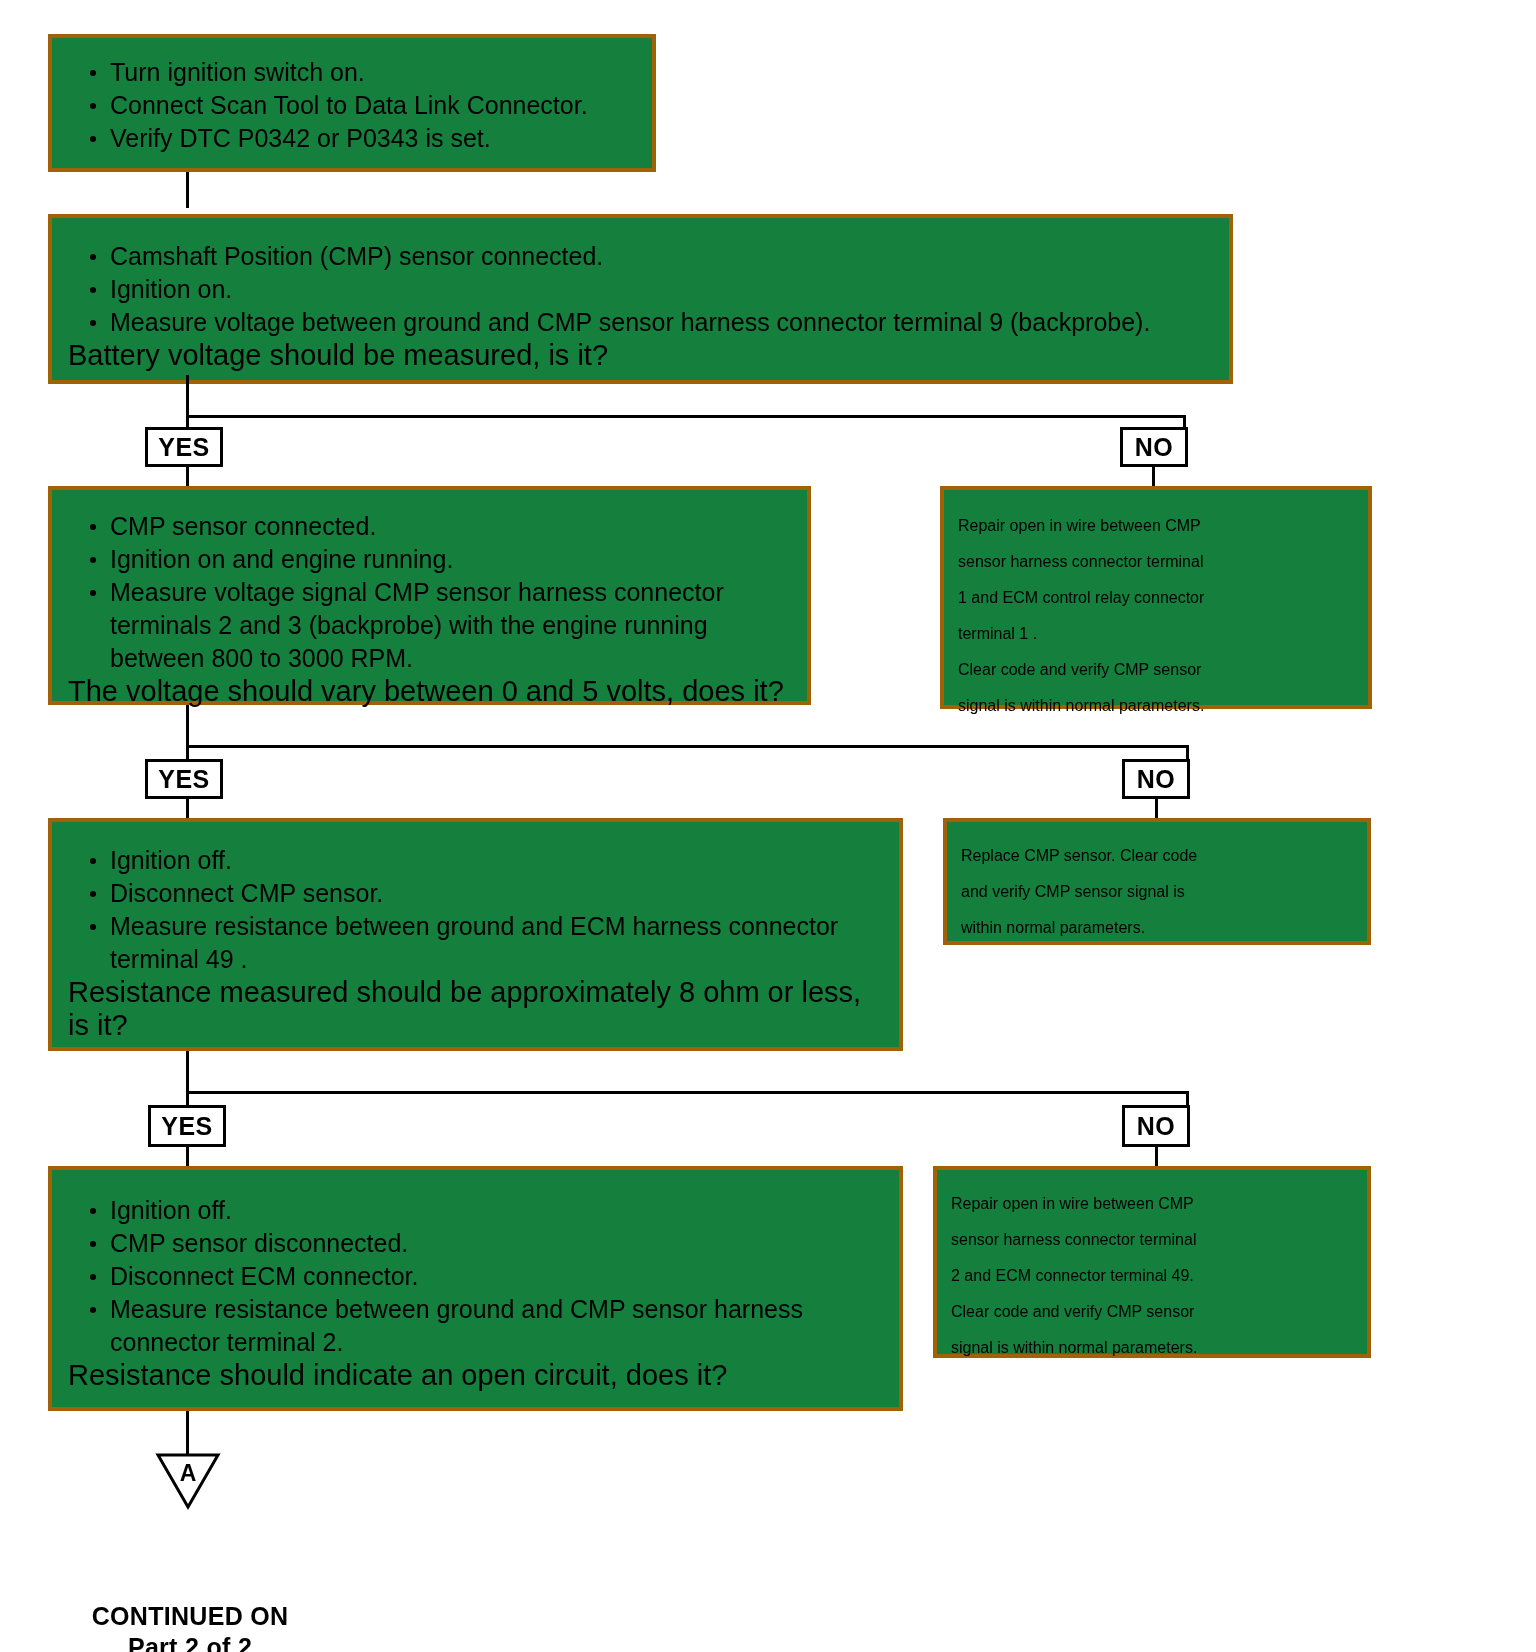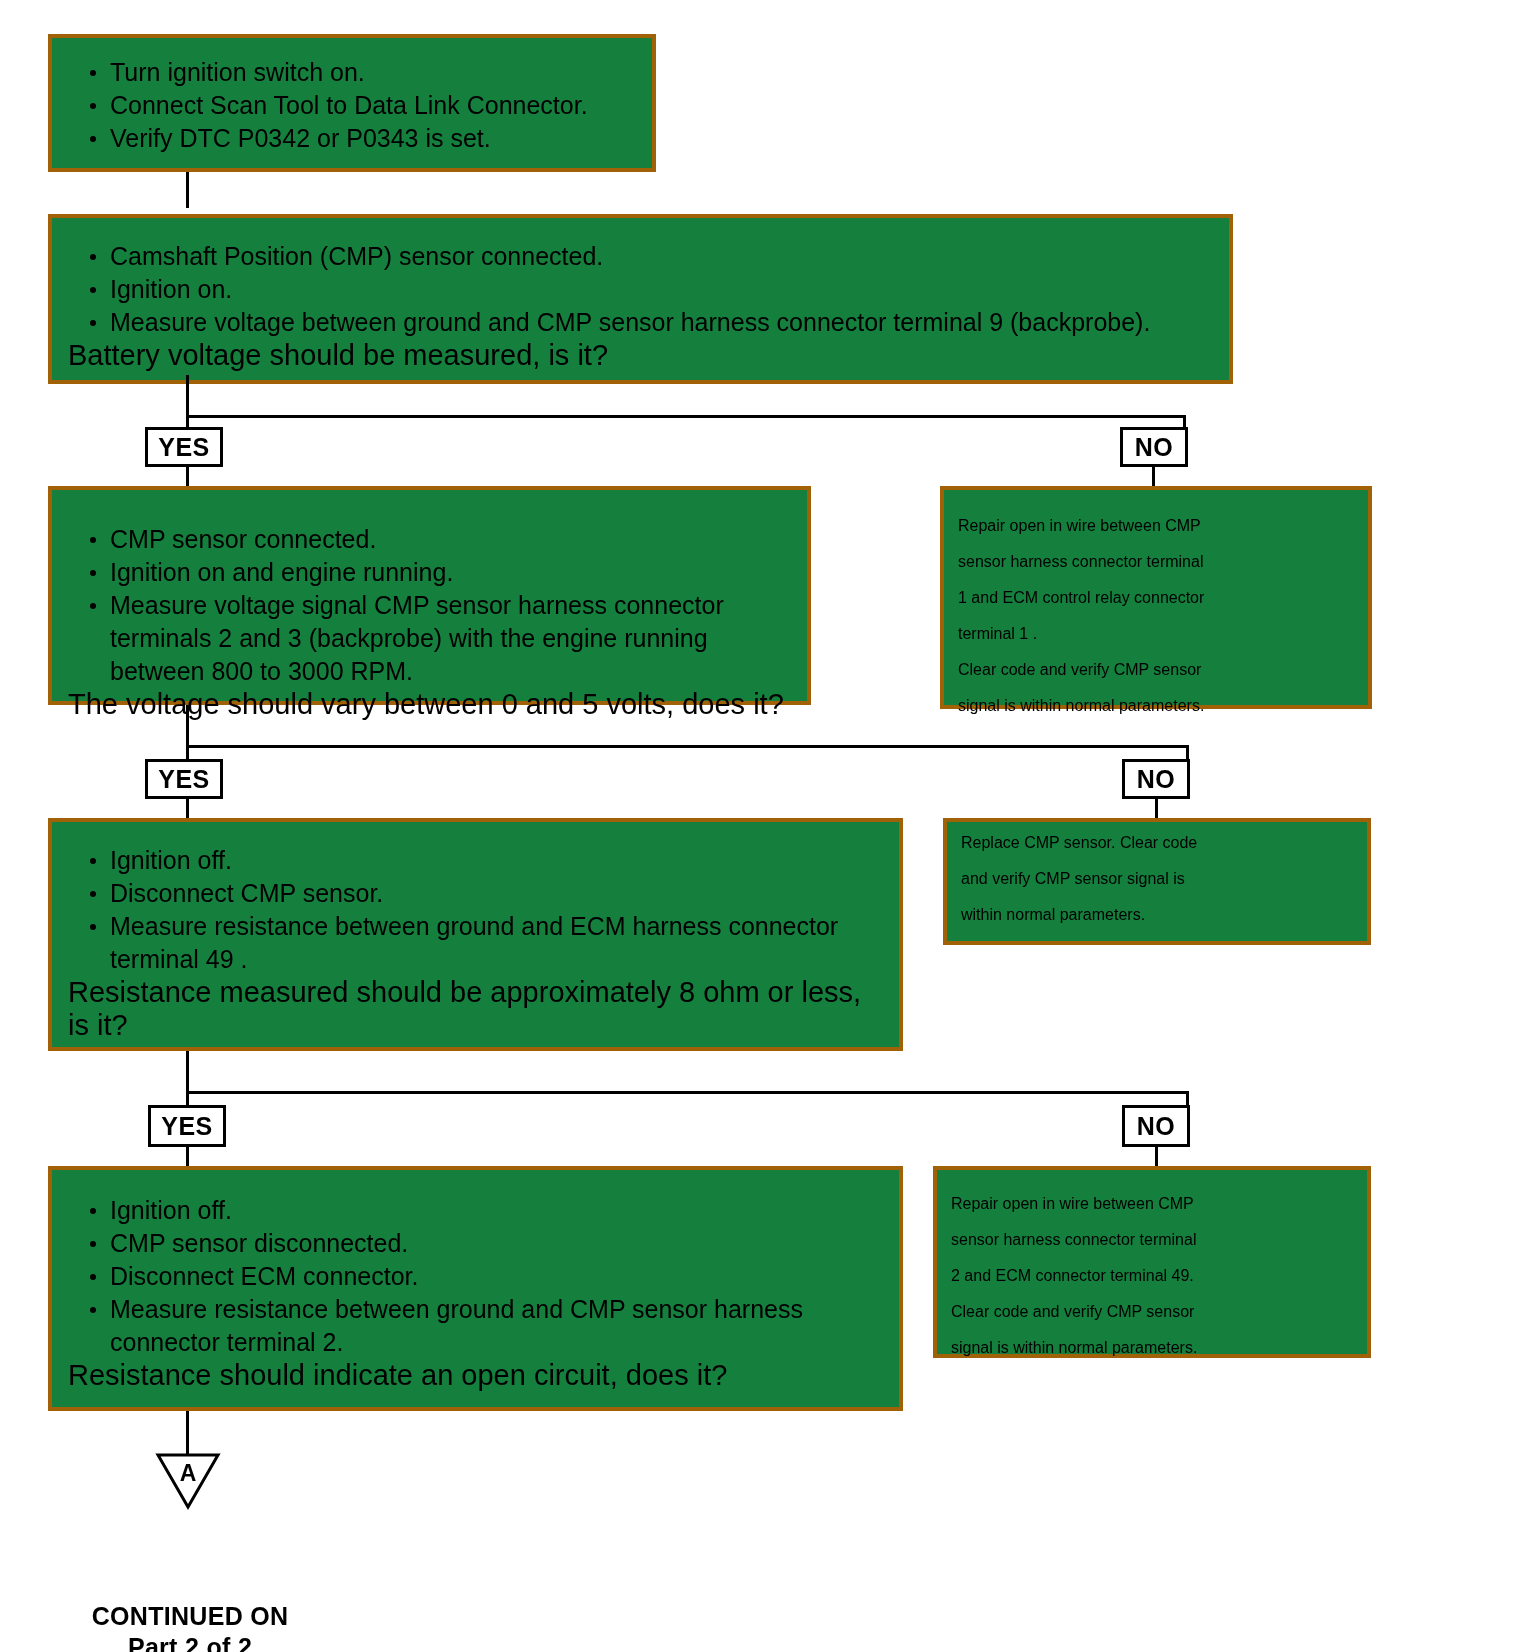--- a/index.html
+++ b/index.html
@@ -146,21 +146,21 @@
     <span>YES</span>
   </div>
   <div class="tag" style="left:1120px; top:427px; width:68px; height:40px;">
     <span>NO</span>
   </div>
 
   <div class="v" style="left:186px; top:467px; height:20px;"></div>
   <div class="v" style="left:1152px; top:467px; height:20px;"></div>
 
   <div class="box" style="left:48px; top:486px; width:763px; height:219px;">
-    <div class="box-inner" style="padding-top:33px;">
+    <div class="box-inner" style="padding-top:20px;">
       <div class="bullet">CMP sensor connected.</div>
       <div class="bullet">Ignition on and engine running.</div>
       <div class="bullet">
         <span>Measure voltage signal CMP sensor harness connector</span>
         <span class="cont">terminals 2 and 3 (backprobe) with the engine running</span>
         <span class="cont">between 800 to 3000 RPM.</span>
       </div>
       <div class="plain">The voltage should vary between 0 and 5 volts, does it?</div>
     </div>
   </div>
@@ -197,21 +197,21 @@
       <div class="bullet">Disconnect CMP sensor.</div>
       <div class="bullet">
         <span>Measure resistance between ground and ECM harness connector</span>
         <span class="cont">terminal 49 .</span>
       </div>
       <div class="plain">Resistance measured should be approximately 8 ohm or less, is it?</div>
     </div>
   </div>
 
   <div class="box rbox" style="left:943px; top:818px; width:428px; height:127px;">
-    <div class="box-inner" style="padding-top:3px;">
+    <div class="box-inner" style="padding-top:16px;">
       <div class="rline">Replace CMP sensor. Clear code</div>
       <div class="rline">and verify CMP sensor signal is</div>
       <div class="rline">within normal parameters.</div>
     </div>
   </div>
 
   <div class="v" style="left:186px; top:1051px; height:42px;"></div>
   <div class="h" style="left:186px; top:1091px; width:1003px;"></div>
   <div class="v" style="left:186px; top:1091px; height:15px;"></div>
   <div class="v" style="left:1186px; top:1091px; height:15px;"></div>

